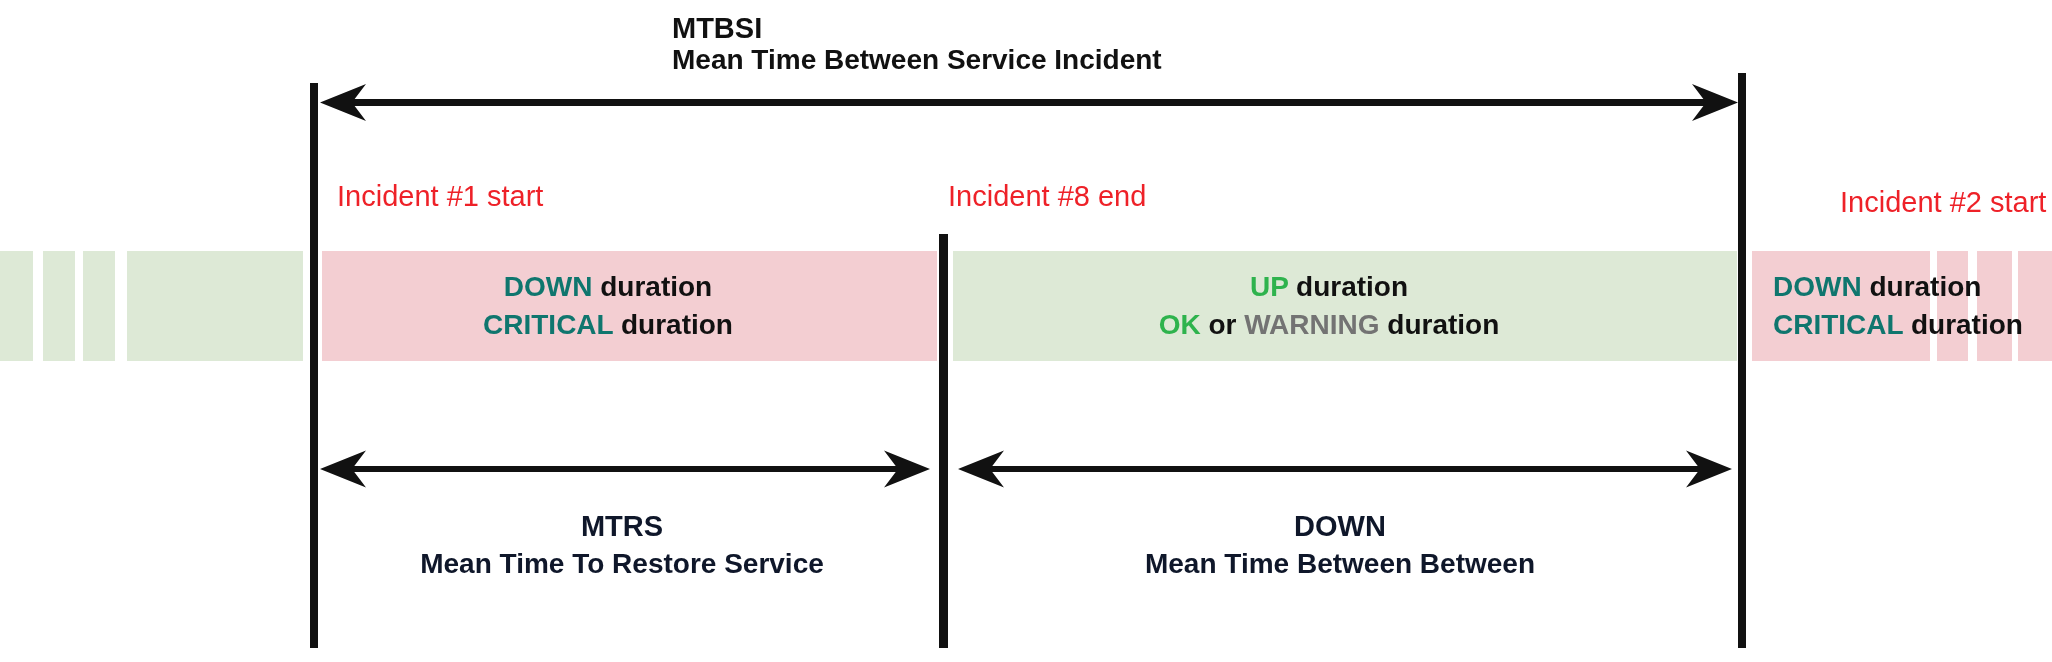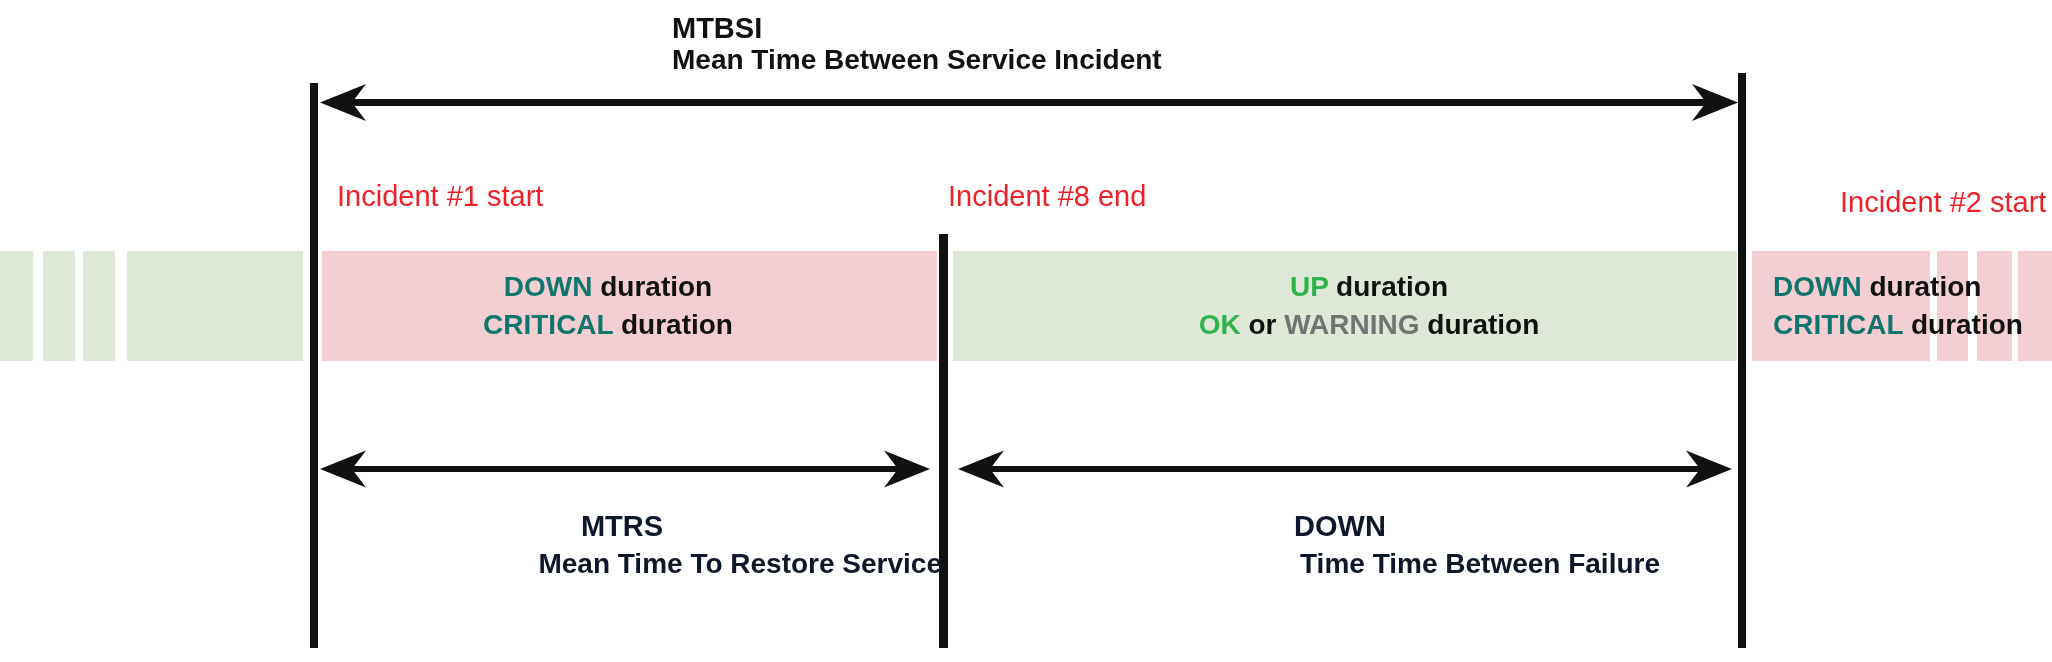--- a/index.html
+++ b/index.html
@@ -46,31 +46,31 @@
   .frag-p4{left:2018px;width:34px;}
   
   .band-text{
     top:251px;height:110px;
     display:flex;flex-direction:column;justify-content:center;
     font-size:28px;font-weight:bold;line-height:38px;color:#111111;
     white-space:nowrap;
   }
   .band-text.centered{text-align:center;align-items:center;}
   .bt-down1{left:322px;width:572px;}
-  .bt-up{left:953px;width:752px;padding-left:40px;}
+  .bt-up{left:953px;width:752px;}
   .bt-down2{left:1773px;width:279px;align-items:flex-start;text-align:left;}
   .red{color:#0f766e;}
   .green{color:#2eb34d;}
   .orange{color:#737373;}
   
   .measure-block{
     top:507px;width:640px;text-align:center;color:#0f172a;
   }
   .measure-abbr{font-size:29px;font-weight:bold;line-height:39px;}
-  .measure-full{font-size:28px;font-weight:bold;line-height:36px;text-align:right;}
+  .measure-full{font-size:28px;font-weight:bold;line-height:36px;}
   .mtrs-block{left:302px;}
   .mtbf-block{left:1020px;}
   
   .arrow-layer{left:0;top:0;width:2052px;height:662px;pointer-events:none;}
 </style>
 </head>
 <body>
 
 <div class="canvas">
 
@@ -115,21 +115,21 @@
     <div class="title-abbr">MTBSI</div>
     <div class="title-full">Mean Time Between Service Incident</div>
   </div>
 
   <div class="abs measure-block mtrs-block">
     <div class="measure-abbr">MTRS</div>
     <div class="measure-full">Mean Time To Restore Service</div>
   </div>
   <div class="abs measure-block mtbf-block">
     <div class="measure-abbr">DOWN</div>
-    <div class="measure-full">Time Time Between Failure</div>
+    <div class="measure-full">Mean Time Between Between</div>
   </div>
 
   <svg class="abs arrow-layer" width="2052" height="662" viewBox="0 0 2052 662" xmlns="http://www.w3.org/2000/svg">
 
     <g fill="#111111" stroke="none">
       <rect x="352" y="99" width="1354" height="7"></rect>
       <polygon points="320,102.5 366,84 352,102.5 366,121"></polygon>
       <polygon points="1738,102.5 1692,84 1706,102.5 1692,121"></polygon>
     </g>
 

